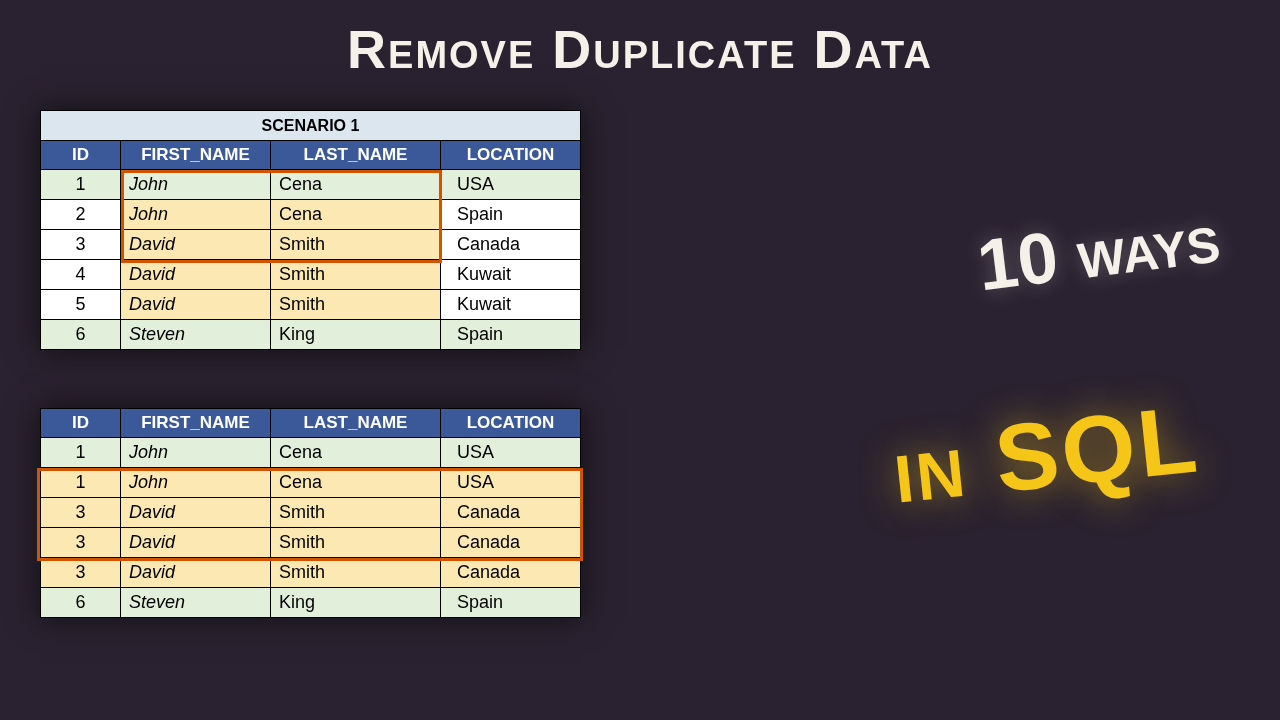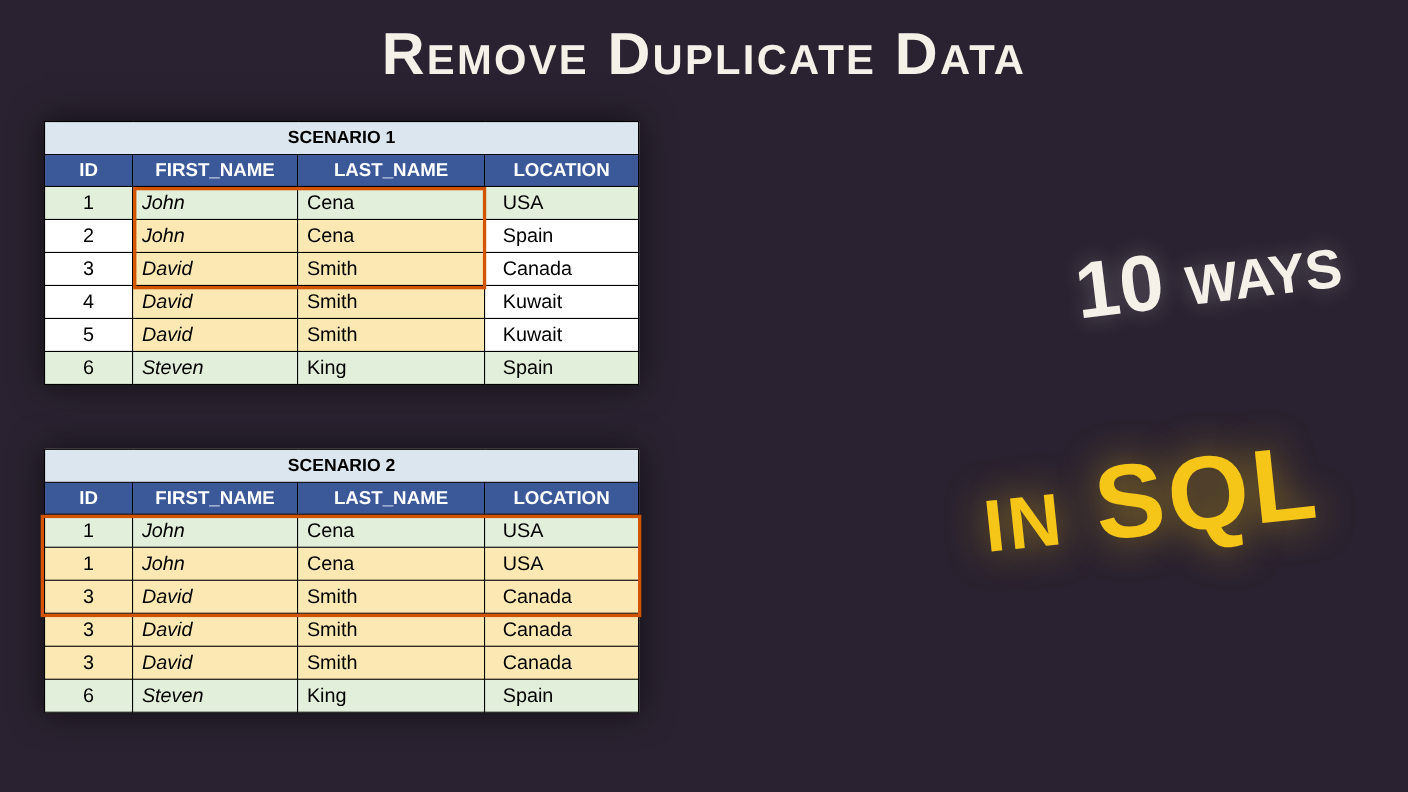--- a/index.html
+++ b/index.html
@@ -161,23 +161,20 @@
       <td class="loc-col">Spain</td>
     </tr>
   </tbody>
     </table>
   <div class="highlight-box-1"></div>
 </div>
 
 <div class="table-container table-2">
   <table>
     <tbody>
-        <tr>
-          <td colspan="4" class="scenario-header">SCENARIO 2</td>
-        </tr>
     <tr>
       <th>ID</th>
       <th>FIRST_NAME</th>
       <th>LAST_NAME</th>
       <th>LOCATION</th>
     </tr>
     <tr class="green">
       <td class="id-col">1</td>
       <td class="fname-col">John</td>
       <td class="lname-col">Cena</td>

